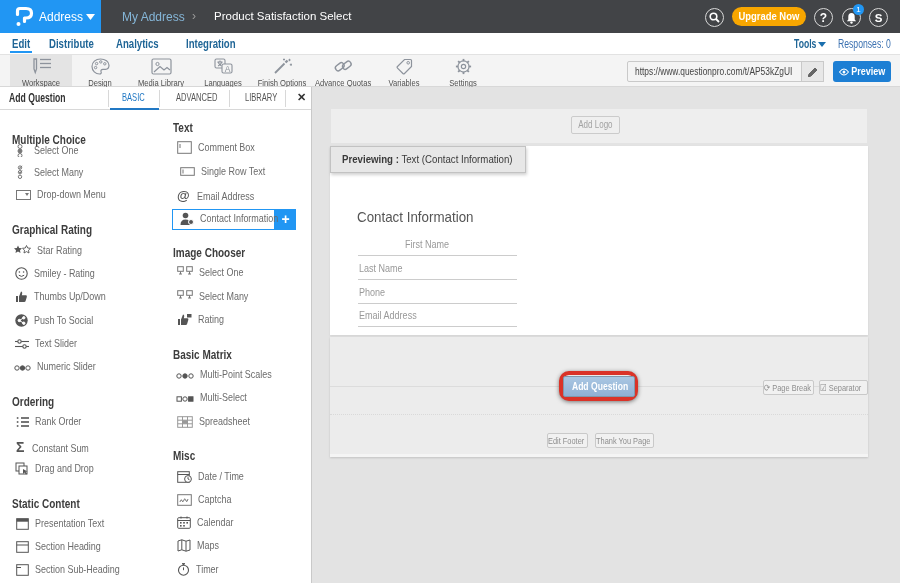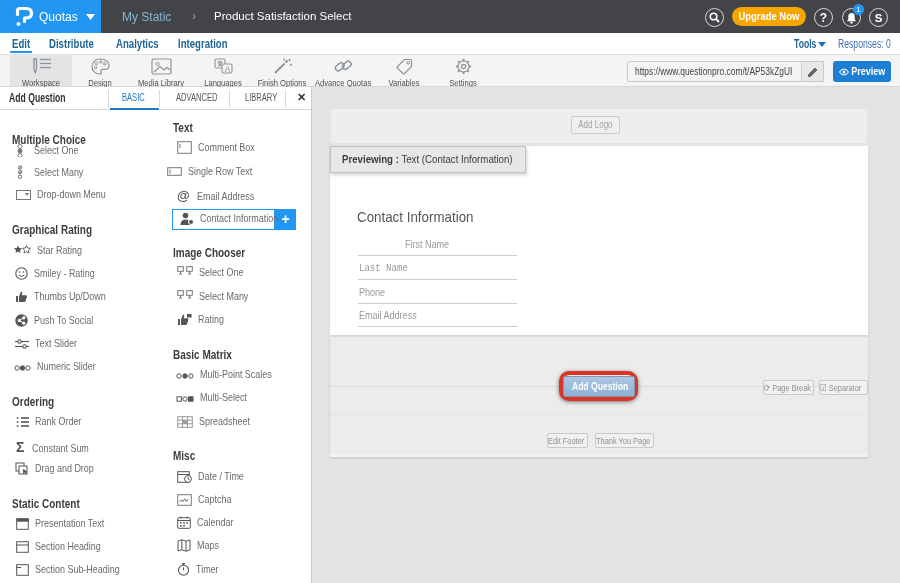--- a/index.html
+++ b/index.html
@@ -60,25 +60,25 @@
 </head>
 <body>
 
 <div id="topbar"></div>
 <div id="toplogo">
   <svg width="22" height="24" viewBox="0 0 22 24" style="position:absolute;left:13px;top:4px;">
     <path d="M4.5,10.5 L4.5,7 Q4.5,4.5 7,4.5 L13,4.5 Q18.5,4.5 18.5,9.25 Q18.5,14 13,14 L11.5,14 L11.5,17.5" fill="none" stroke="#fff" stroke-width="3.2" stroke-linecap="round" stroke-linejoin="round"></path>
     <circle cx="5.5" cy="20" r="2" fill="#fff"></circle>
   </svg>
 </div>
-<div id="surveys">Quotas</div>
+<div id="surveys">Address</div>
 <svg width="9" height="6" viewBox="0 0 9 6" style="position:absolute;left:86px;top:14px;">
     <path d="M0,0 L9,0 L4.5,6 Z" fill="#fff"></path>
   </svg>
-<div id="crumb1">My Static</div>
+<div id="crumb1">My Address</div>
 <div id="crumbsep">›</div>
 <div id="crumb2">Product Satisfaction Select</div>
 <div class="circ" style="left:705px;">
   <svg width="11" height="11" viewBox="0 0 11 11" style="margin-top:3px;">
       <circle cx="4.5" cy="4.5" r="3.3" fill="none" stroke="#fff" stroke-width="1.6"></circle>
       <line x1="7" y1="7" x2="10" y2="10" stroke="#fff" stroke-width="1.8"></line>
     </svg>
 </div>
 <div id="upg"><span class="t90" style="transform-origin:50% 50%;">Upgrade Now</span></div>
 <div class="circ" style="left:814px;font-size:12px;font-weight:bold;line-height:18px;">?</div>
@@ -88,21 +88,21 @@
       <circle cx="6" cy="11.5" r="1.3" fill="#fff"></circle>
     </svg>
 </div>
 <div style="position:absolute;left:853px;top:4px;width:11px;height:11px;background:#2196f3;border-radius:50%;color:#fff;font-size:8px;text-align:center;line-height:11px;">1</div>
 <div class="circ" style="left:869px;font-size:11.5px;font-weight:bold;line-height:18px;">S</div>
 
 <div id="navbar"></div>
 <div class="navlink" style="left:12px;"><span class="t80">Edit</span><div style="position:absolute;left:-2px;top:14px;width:22px;height:2px;background:#2196f3;"></div></div>
 <div class="navlink" style="left:49px;"><span class="t80">Distribute</span></div>
 <div class="navlink" style="left:116px;"><span class="t80">Analytics</span></div>
-<div class="navlink" style="left:178px;"><span class="t80">Integration</span></div>
+<div class="navlink" style="left:186px;"><span class="t80">Integration</span></div>
 <div class="navlink" style="left:794px;"><span class="t72">Tools</span></div>
 <svg width="8" height="5" viewBox="0 0 8 5" style="position:absolute;left:818px;top:42px;">
     <path d="M0,0 L8,0 L4,5 Z" fill="#1a6fae"></path>
   </svg>
 <div class="navlink" style="left:838px;font-weight:normal;color:#3a70b0;"><span class="t72">Responses: 0</span></div>
 
 <div id="toolbar"></div>
 <div id="tool-active" class="tool" style="left:10px;width:62px;">
   <svg width="24" height="17" viewBox="0 0 24 17">
       <g stroke="#8d939c" stroke-width="1.3" fill="none">
@@ -312,21 +312,21 @@
 <div class="item" style="left:16px;top:563px;"><svg width="13" height="12" viewBox="0 0 13 12">
       <rect x="0.7" y="0.7" width="11.6" height="10.6" fill="none" stroke="#555"></rect>
       <line x1="0.7" y1="3.5" x2="5" y2="3.5" stroke="#555"></line>
     </svg><span class="t">Section Sub-Heading</span></div>
 
 <div class="shead" style="left:173px;top:121px;"><span class="t80">Text</span></div>
 <div class="item" style="left:177px;top:141px;"><svg width="15" height="13" viewBox="0 0 15 13">
       <rect x="0.7" y="0.7" width="13.6" height="11.6" fill="none" stroke="#777"></rect>
       <line x1="3" y1="3" x2="3" y2="7" stroke="#777"></line>
     </svg><span class="t">Comment Box</span></div>
-<div class="item" style="left:167px;top:165px;"><svg width="15" height="13" viewBox="0 0 15 13">
+<div class="item" style="left:180px;top:165px;"><svg width="15" height="13" viewBox="0 0 15 13">
       <rect x="0.7" y="2.7" width="13.6" height="7.6" fill="none" stroke="#777"></rect>
       <line x1="3" y1="4.5" x2="3" y2="8.5" stroke="#777"></line>
     </svg><span class="t">Single Row Text</span></div>
 <div class="item" style="left:177px;top:188px;"><span style="font-size:13px;color:#555;margin-right:7px;font-weight:bold;">@</span><span class="t">Email Address</span></div>
 <div class="item" style="left:180px;top:212px;"><svg width="14" height="13" viewBox="0 0 14 13">
       <circle cx="5.5" cy="3.5" r="2.8" fill="#555"></circle>
       <path d="M0.5,13 Q0.5,7.5 5.5,7.5 Q10.5,7.5 10.5,13 Z" fill="#555"></path>
       <circle cx="11" cy="10" r="2.5" fill="#555" stroke="#fff"></circle>
     </svg><span class="t">Contact Information</span></div>
 
@@ -417,21 +417,21 @@
     </svg><span class="t">Timer</span></div>
 
 <div id="main"></div>
 <div id="logoband"></div>
 <div id="addlogo"><span class="t80" style="transform-origin:50% 50%;">Add Logo</span></div>
 <div id="card"></div>
 <div id="tooltip"><span class="t" style="transform:scaleX(0.92);"><b>Previewing :</b> Text (Contact Information)</span></div>
 <div id="ciHead"><span class="t90" style="transform:scaleX(0.89);">Contact Information</span></div>
 <div class="flabel" style="top:238px;margin-left:46px;"><span>First Name</span></div>
 <div class="fline" style="top:255px;"></div>
-<div class="flabel" style="top:262px;font-family:Liberation Mono, monospace;"><span>Last Name</span></div>
+<div class="flabel" style="top:262px;"><span>Last Name</span></div>
 <div class="fline" style="top:279px;"></div>
 <div class="flabel" style="top:286px;"><span>Phone</span></div>
 <div class="fline" style="top:303px;"></div>
 <div class="flabel" style="top:309px;"><span>Email Address</span></div>
 <div class="fline" style="top:326px;"></div>
 
 <div id="graypanel"></div>
 <div style="position:absolute;left:330px;top:386px;width:538px;height:1px;background:#dcdcdc;"></div>
 <div id="dashline"></div>
 <div class="miniBtn" style="left:763px;top:380px;width:51px;height:15px;line-height:13px;"><span class="t" style="font-size:9.5px;">⟳ Page Break</span></div>

